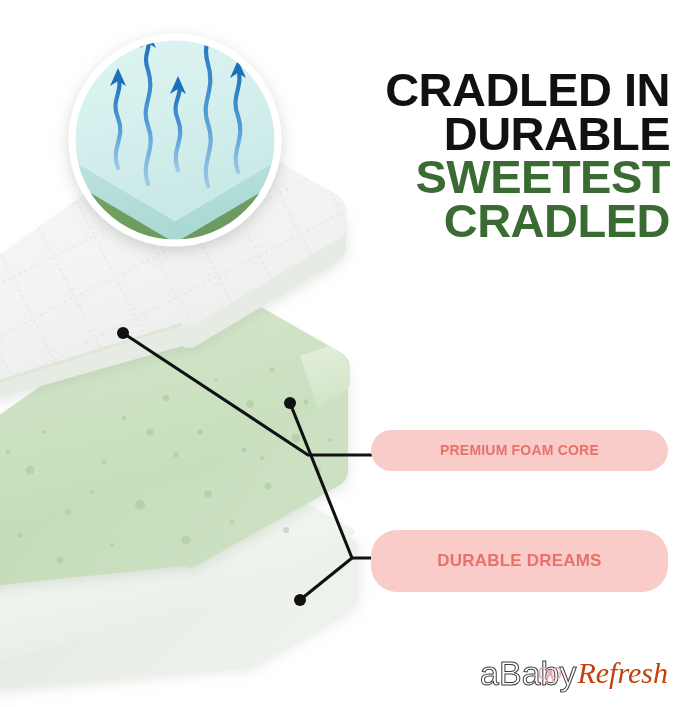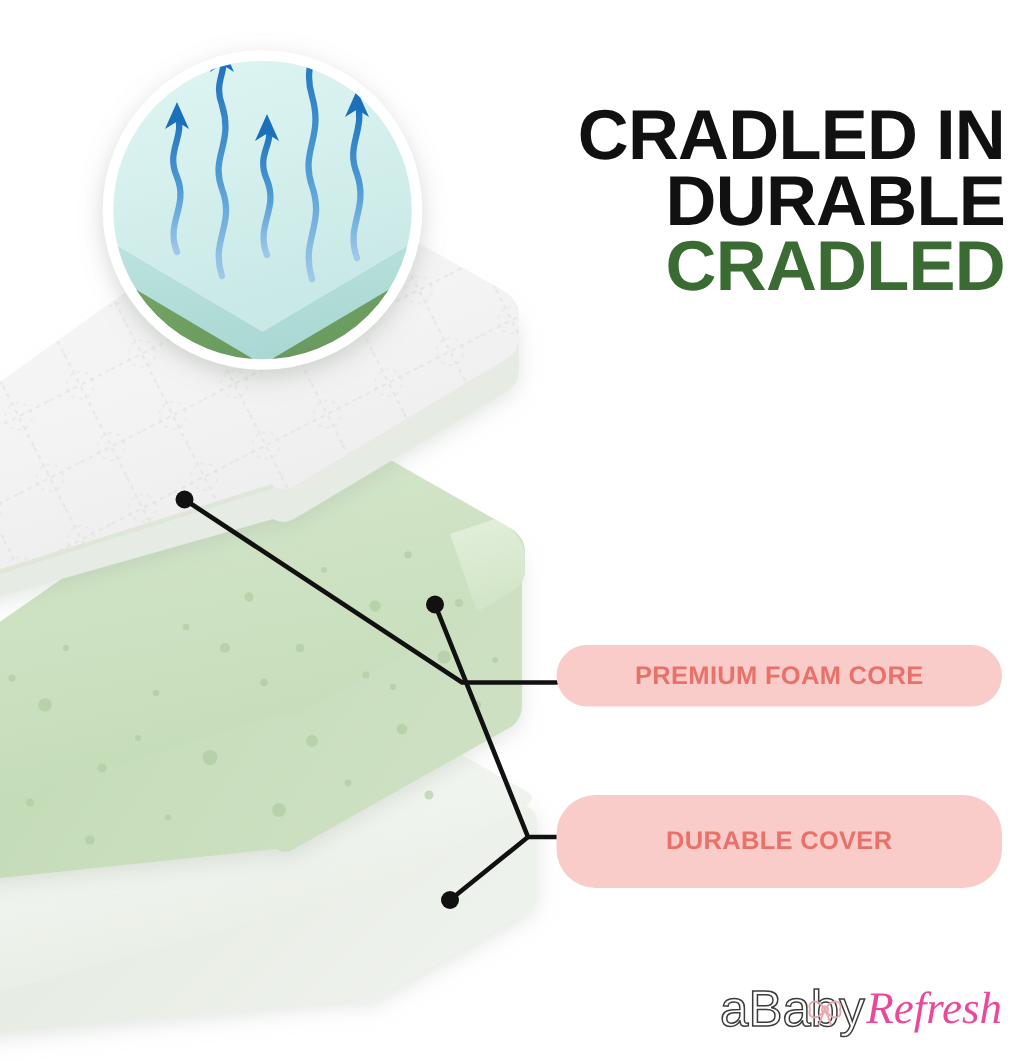--- a/index.html
+++ b/index.html
@@ -44,21 +44,21 @@
     align-items:center;
     justify-content:center;
     text-align:center;
     color:#e8716a;
     font-weight:700;
     letter-spacing:0.2px;
     line-height:1.12;
   }
   #badge-foam {
     left:371px; top:430px; width:297px; height:41px;
-    font-size:17px;
+    font-size:14px;
   }
   #badge-vinyl {
     left:371px; top:530px; width:297px; height:62px;
     font-size:17px;
     border-radius:26px;
   }
   .badge span { display:block; }
 
   
   .logo {
@@ -74,21 +74,21 @@
   .logo-a {
     font-size:34px;
     color:#ffffff;
     -webkit-text-stroke:1px #3c3c3c;
     font-weight:400;
     letter-spacing:0px;
     font-family:"Liberation Sans", sans-serif;
   }
   .logo-refresh {
     font-size:30px;
-    color:#ec4899;
+    color:#c2410c;
     font-style:italic;
     font-family:"Liberation Serif", serif;
     font-weight:400;
     margin-left:1px;
   }
   .logo-bow { position:absolute; left:59px; top:12px; width:26px; height:22px; }
 </style>
 </head>
 <body>
 
@@ -272,30 +272,31 @@
     <g fill="#111111">
       <circle cx="123" cy="333" r="6"></circle>
       <circle cx="290" cy="403" r="6"></circle>
       <circle cx="300" cy="600" r="6"></circle>
     </g>
   </svg>
 
   <div class="headline">
     <span class="hl-line hl-dark">CRADLED IN</span>
     <span class="hl-line hl-dark">DURABLE</span>
+    <span class="hl-line hl-green">SWEETEST</span>
     <span class="hl-line hl-green">CRADLED</span>
   </div>
 
   <div class="badge" id="badge-foam">
     <span>PREMIUM FOAM CORE</span>
   </div>
 
   <div class="badge" id="badge-vinyl">
     <div>
-      <span>DURABLE COVER</span>
+      <span>DURABLE DREAMS</span>
     </div>
   </div>
 
   <div class="logo">
     <div class="logo-text">
       <span class="logo-a">aBaby</span>
       <span class="logo-refresh">Refresh</span>
     </div>
     <svg class="logo-bow" viewBox="0 0 26 22">
       <path d="M13 11 C 8 3, 1 5, 3 11 C 1 17, 8 19, 13 11 Z" fill="none" stroke="#e9a7ad" stroke-width="1.3"></path>

